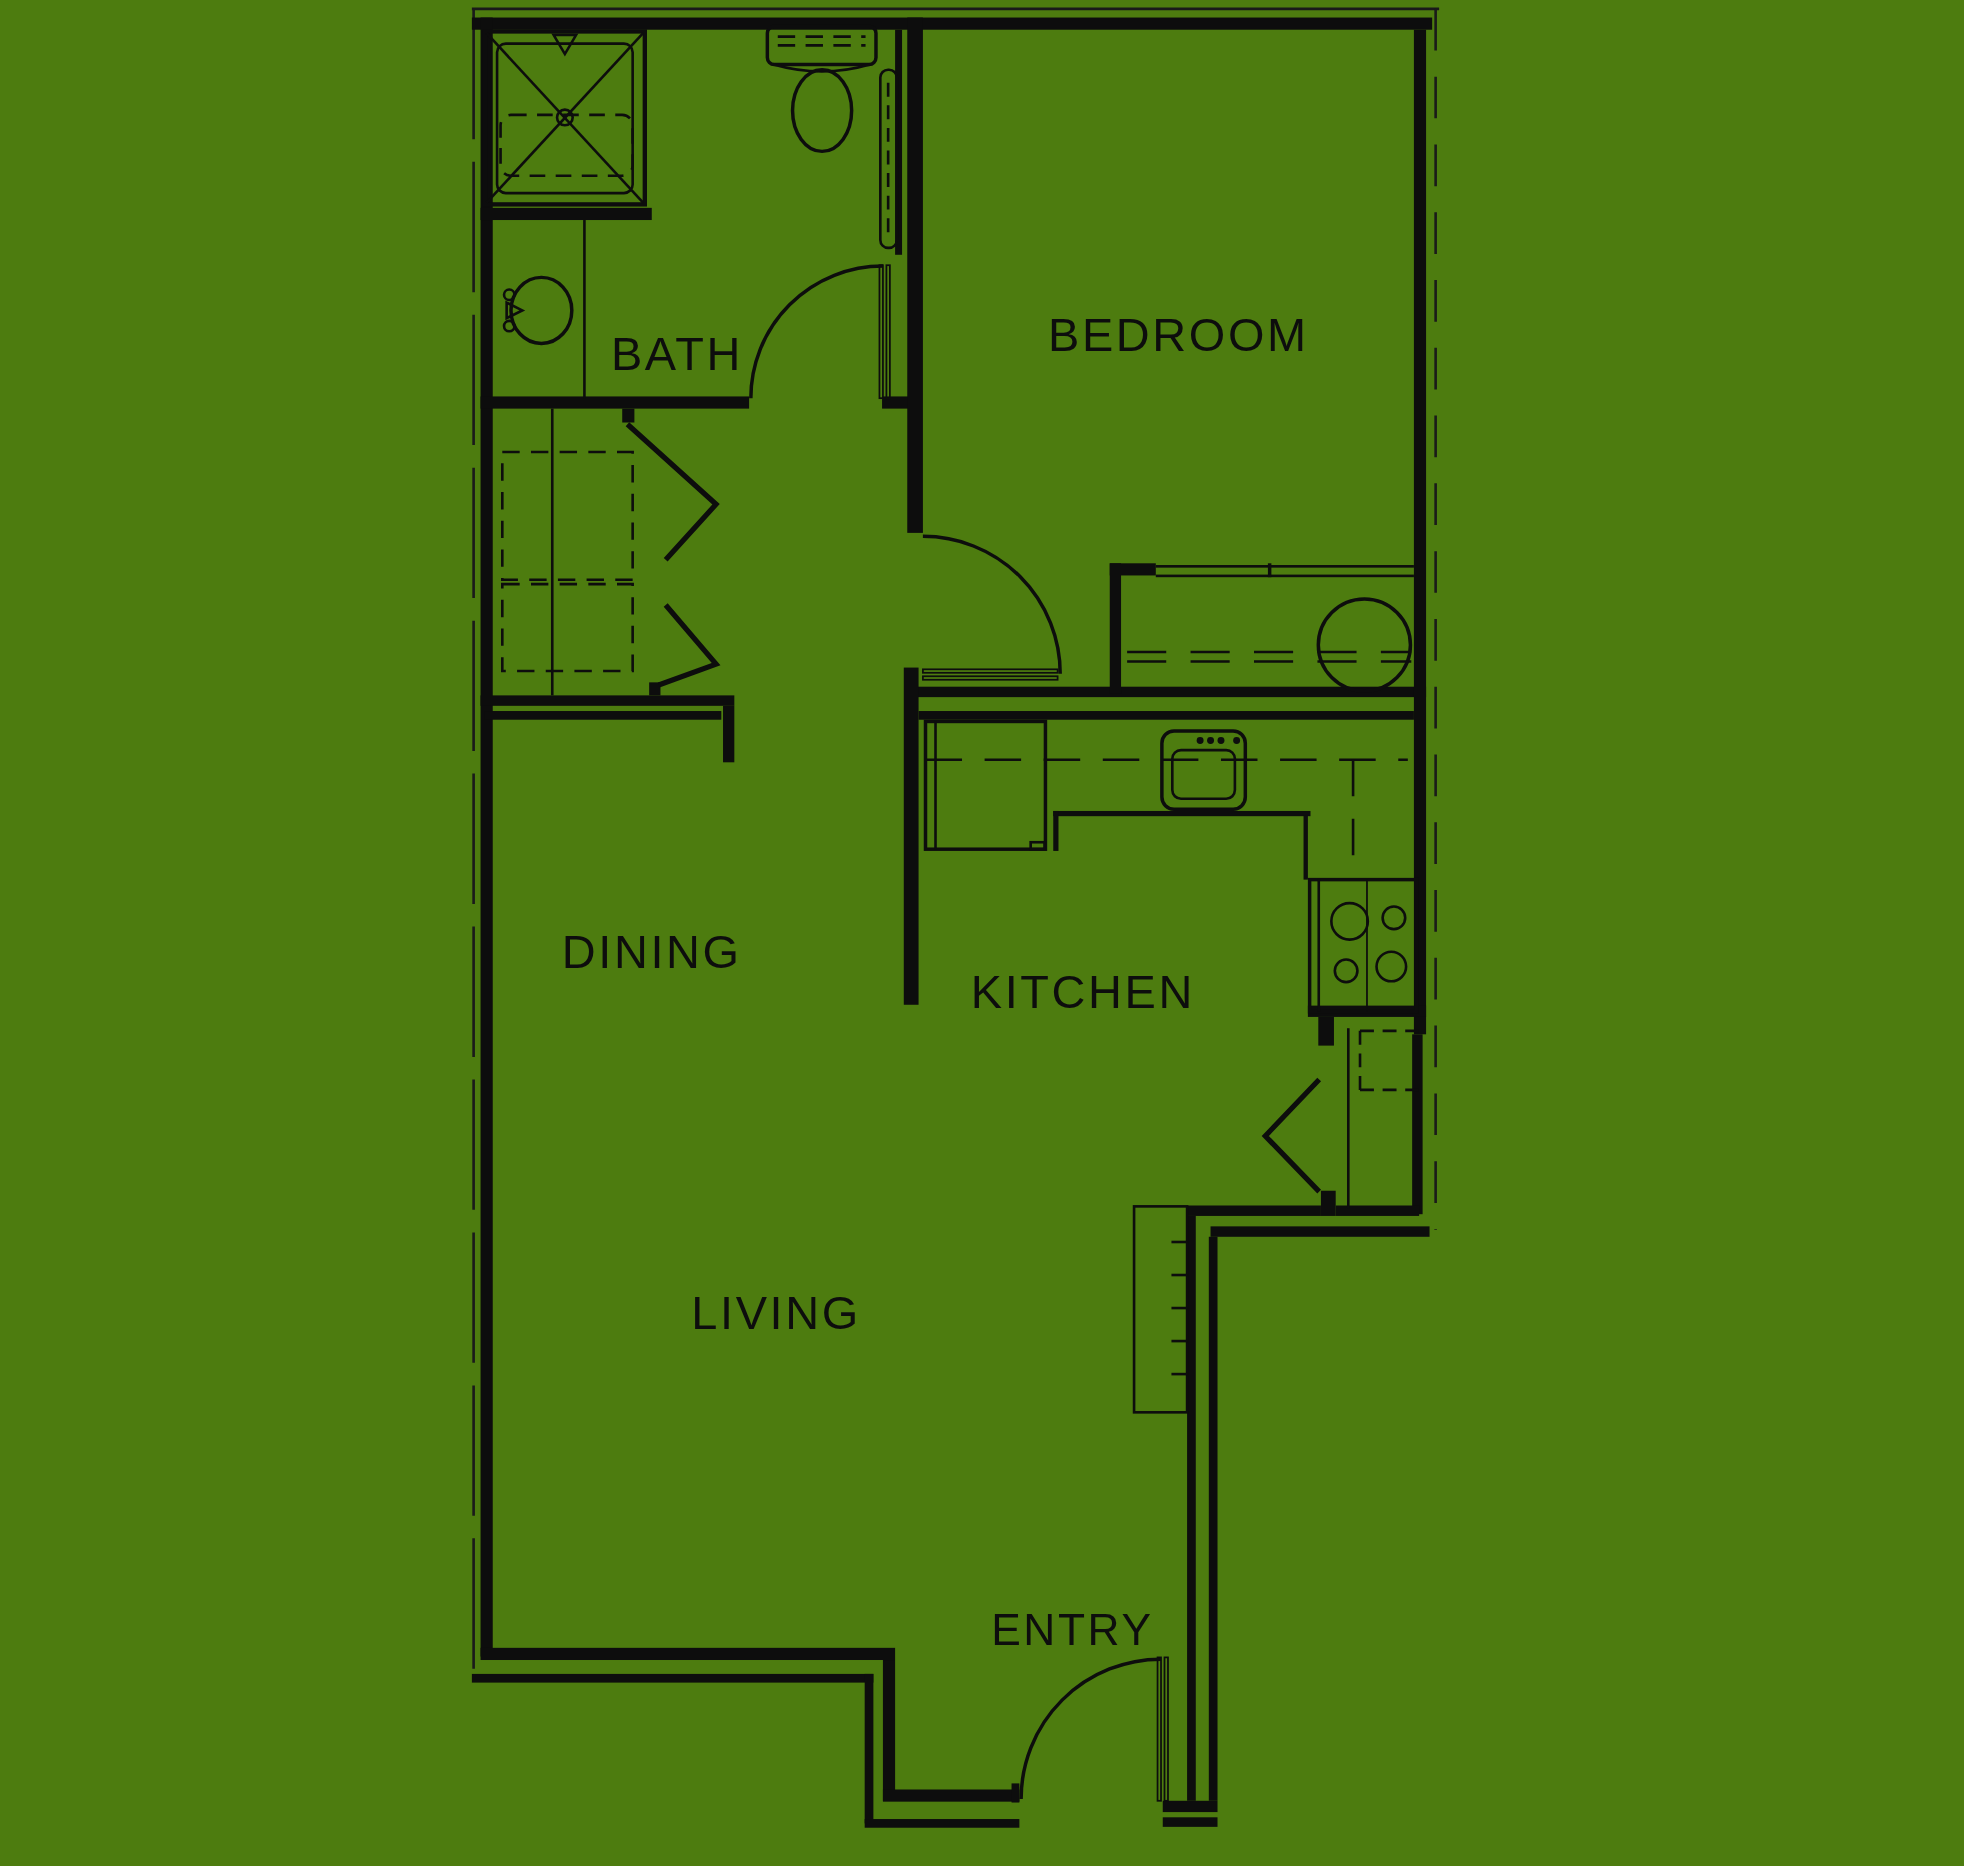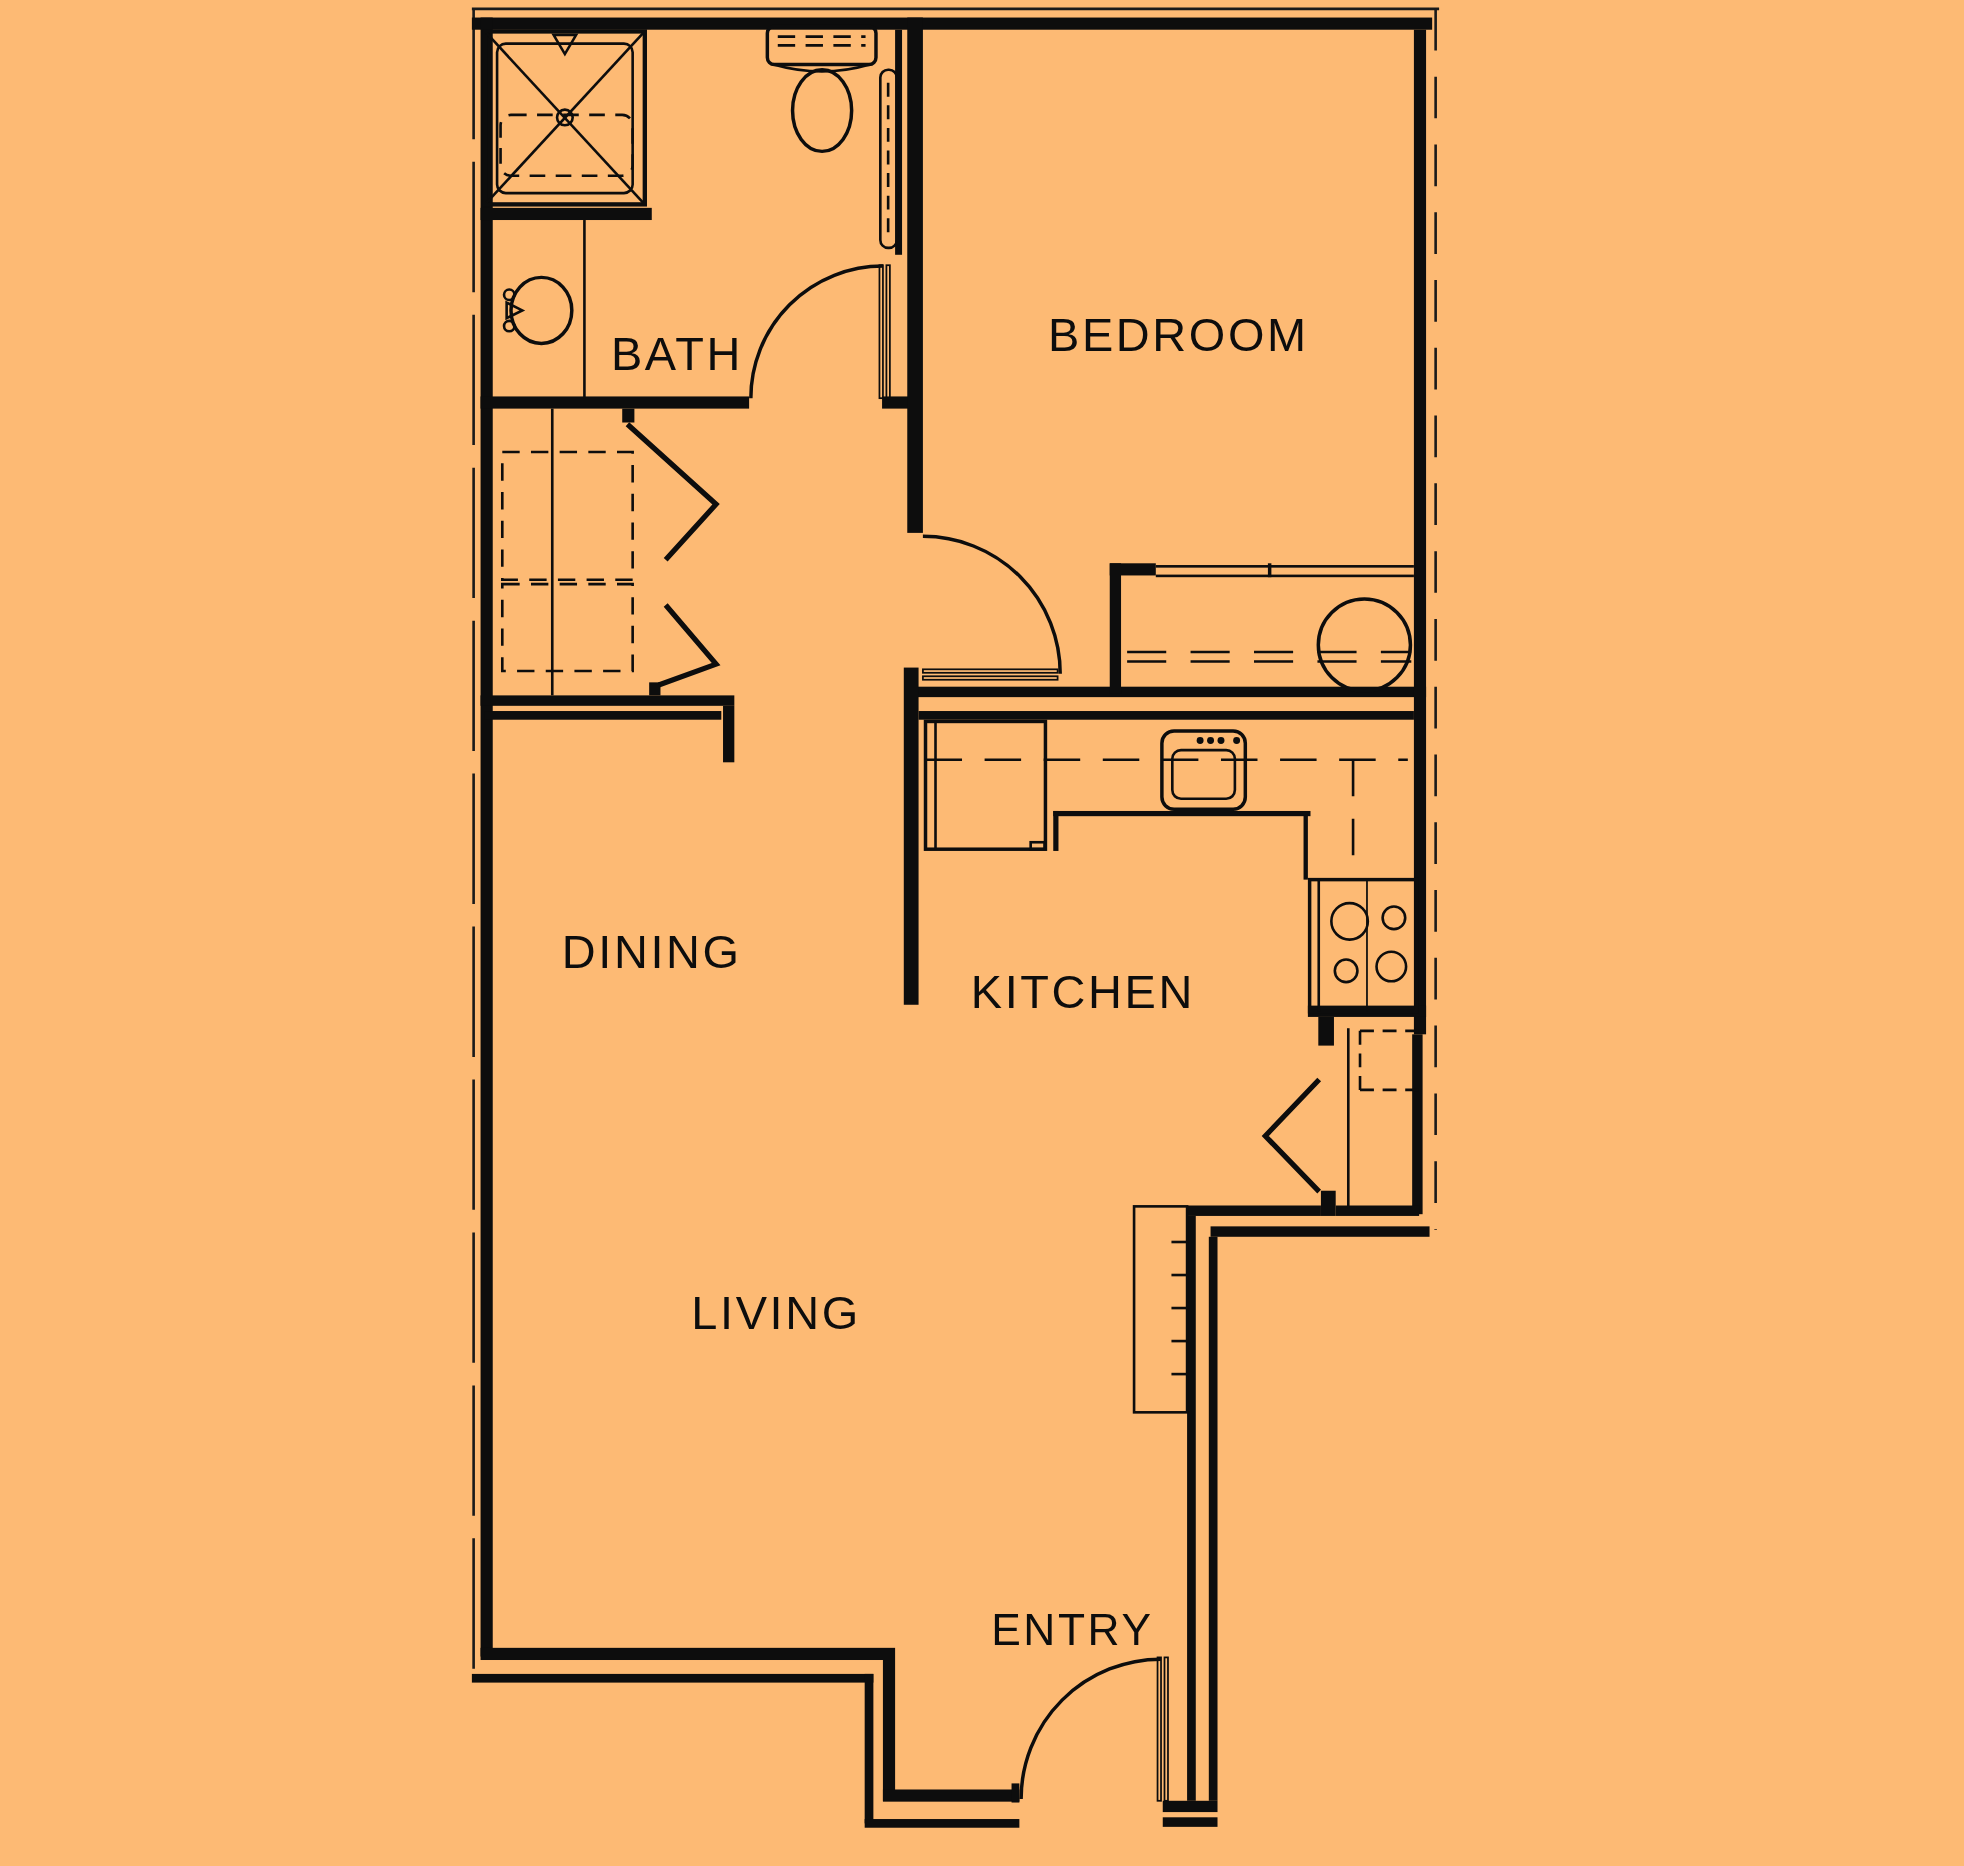--- a/index.html
+++ b/index.html
@@ -1,16 +1,16 @@
 <!DOCTYPE html>
 <html style="font-size:14px"><head>
 <meta charset="utf-8">
 <style>
   html,body{margin:0;padding:0;background:#ffffff;}
-  .page{position:relative;width:1964px;height:1867px;background:#fdba74;overflow:hidden;}
+  .page{position:relative;width:1964px;height:1867px;background:#4d7c0f;overflow:hidden;}
   svg{display:block;}
   .room-label{font-family:"Liberation Sans",sans-serif;font-size:54px;letter-spacing:3px;fill:#0d0d0d;}
   .room-label.small{font-size:51px;}
 </style>
 </head>
 <body>
 
 <div class="page">
 <svg width="1964" height="1867" viewBox="0 0 2260 2148" xmlns="http://www.w3.org/2000/svg">
 

